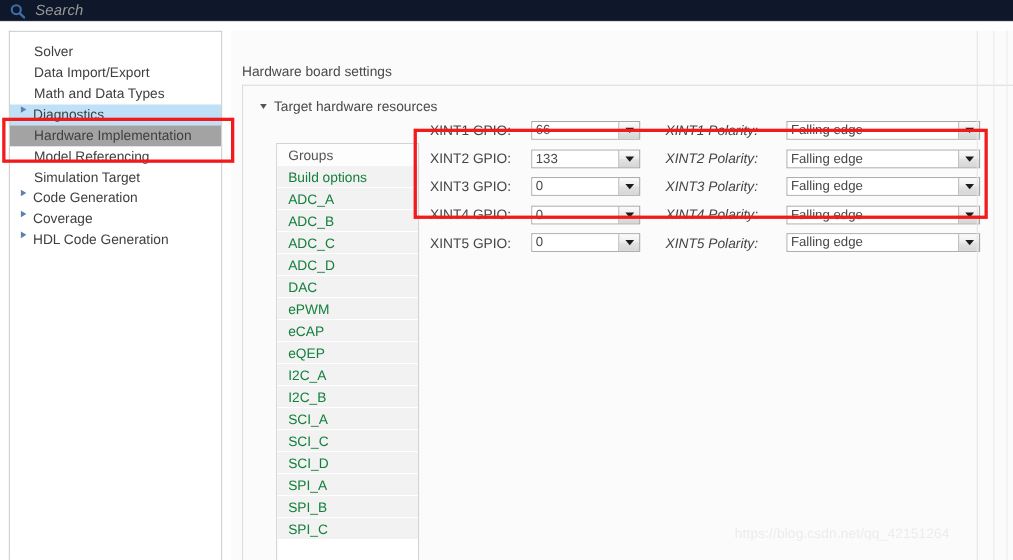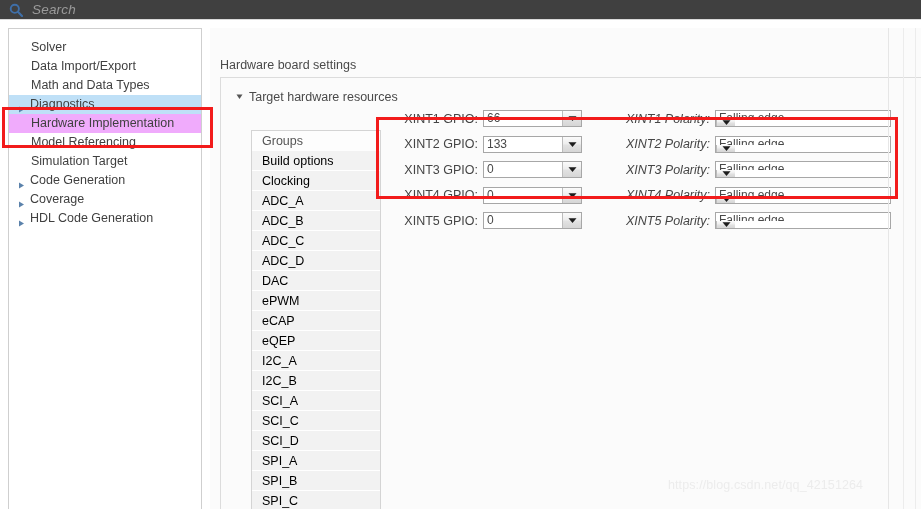--- a/index.html
+++ b/index.html
@@ -15,21 +15,21 @@
     font-size: 12px;
     color: #3b3b3b;
     position: relative;
   }
 
   
   #search-bar {
     position: absolute;
     left: 0; top: 0;
     width: 921px; height: 20px;
-    background: #404040;
+    background: #0f172a;
     border-bottom: 1px solid #d9d9d9;
     display: flex;
     align-items: center;
     box-sizing: border-box;
   }
   #search-bar .magnifier {
     margin-left: 9px;
     margin-right: 9px;
     width: 14px; height: 14px;
     display: flex; align-items: center; justify-content: center;
@@ -53,36 +53,36 @@
     overflow: hidden;
   }
   .tree-item {
     height: 19px;
     line-height: 19px;
     padding-left: 8px;
     font-size: 12.5px;
     color: #3f3f3f;
     white-space: nowrap;
     display: flex;
-    align-items: flex-end;
+    align-items: flex-start;
     box-sizing: border-box;
   }
   .tree-item.first { margin-top: 9px; }
   .tree-item .twisty {
     width: 13px;
     flex: none;
     display: flex;
     align-items: center;
     justify-content: flex-start;
   }
   .tree-item .twisty svg { display:block; }
   .tree-item .tree-label { padding-left: 1px; }
   .tree-item.indent .tree-label { padding-left: 0; }
   .tree-item.no-twisty { padding-left: 21px; }
-  .tree-item.selected { background: #f0abfc; }
+  .tree-item.selected { background: #a3a3a3; }
   .tree-item.partial-hl { background: #bfe0f7; }
 
   
   #content-area {
     position: absolute;
     left: 210px; top: 28px;
     width: 711px; height: 481px;
     background: #fbfbfb;
     box-sizing: border-box;
   }
@@ -130,21 +130,21 @@
     padding-left: 10px;
     font-size: 12.5px;
     color: #555;
     background: #fdfdfd;
   }
   .group-row {
     height: 20px;
     line-height: 20px;
     padding-left: 10px;
     font-size: 12.5px;
-    color: #000000;
+    color: #15803d;
     background: #f2f2f2;
     border-bottom: 1px solid #ffffff;
     box-sizing: border-box;
     white-space: nowrap;
   }
 
   
   #settings-area {
     position: absolute;
     left: 170px; top: 28px;
@@ -155,36 +155,35 @@
     align-items: center;
     height: 25.5px;
   }
   .field-group {
     display: flex;
     align-items: center;
   }
   .field-label {
     font-size: 12.5px;
     color: #454545;
-    text-align: right;
     white-space: nowrap;
   }
   .field-label.gpio { width: 87px; }
   .field-label.pol  { width: 105px; font-style: italic; }
   .combo {
     display: flex;
     align-items: stretch;
     height: 17px;
     border: 1px solid #a7a7a7;
     background: #ffffff;
     box-sizing: border-box;
     margin-left: 5px;
   }
   .combo.gpio { width: 99px; }
-  .combo.pol  { width: 176px; flex-direction: column; }
+  .combo.pol  { width: 176px; }
   .combo .combo-value {
     flex: 1;
     padding-left: 3px;
     font-size: 12px;
     color: #484848;
     line-height: 15px;
     white-space: nowrap;
     overflow: hidden;
     background: #ffffff;
   }
@@ -335,21 +334,20 @@
         <svg width="9" height="9" viewBox="0 0 9 9">
             <polygon points="1.5,2.5 7.5,2.5 4.5,7" fill="#555"></polygon>
           </svg>
       </span>
       <span>Target hardware resources</span>
     </div>
 
     <div id="groups-box">
       <div id="groups-label">Groups</div>
       <div class="group-row">Build options</div>
-      <div class="group-row">Clocking</div>
       <div class="group-row">ADC_A</div>
       <div class="group-row">ADC_B</div>
       <div class="group-row">ADC_C</div>
       <div class="group-row">ADC_D</div>
       <div class="group-row">DAC</div>
       <div class="group-row">ePWM</div>
       <div class="group-row">eCAP</div>
       <div class="group-row">eQEP</div>
       <div class="group-row">I2C_A</div>
       <div class="group-row">I2C_B</div>

